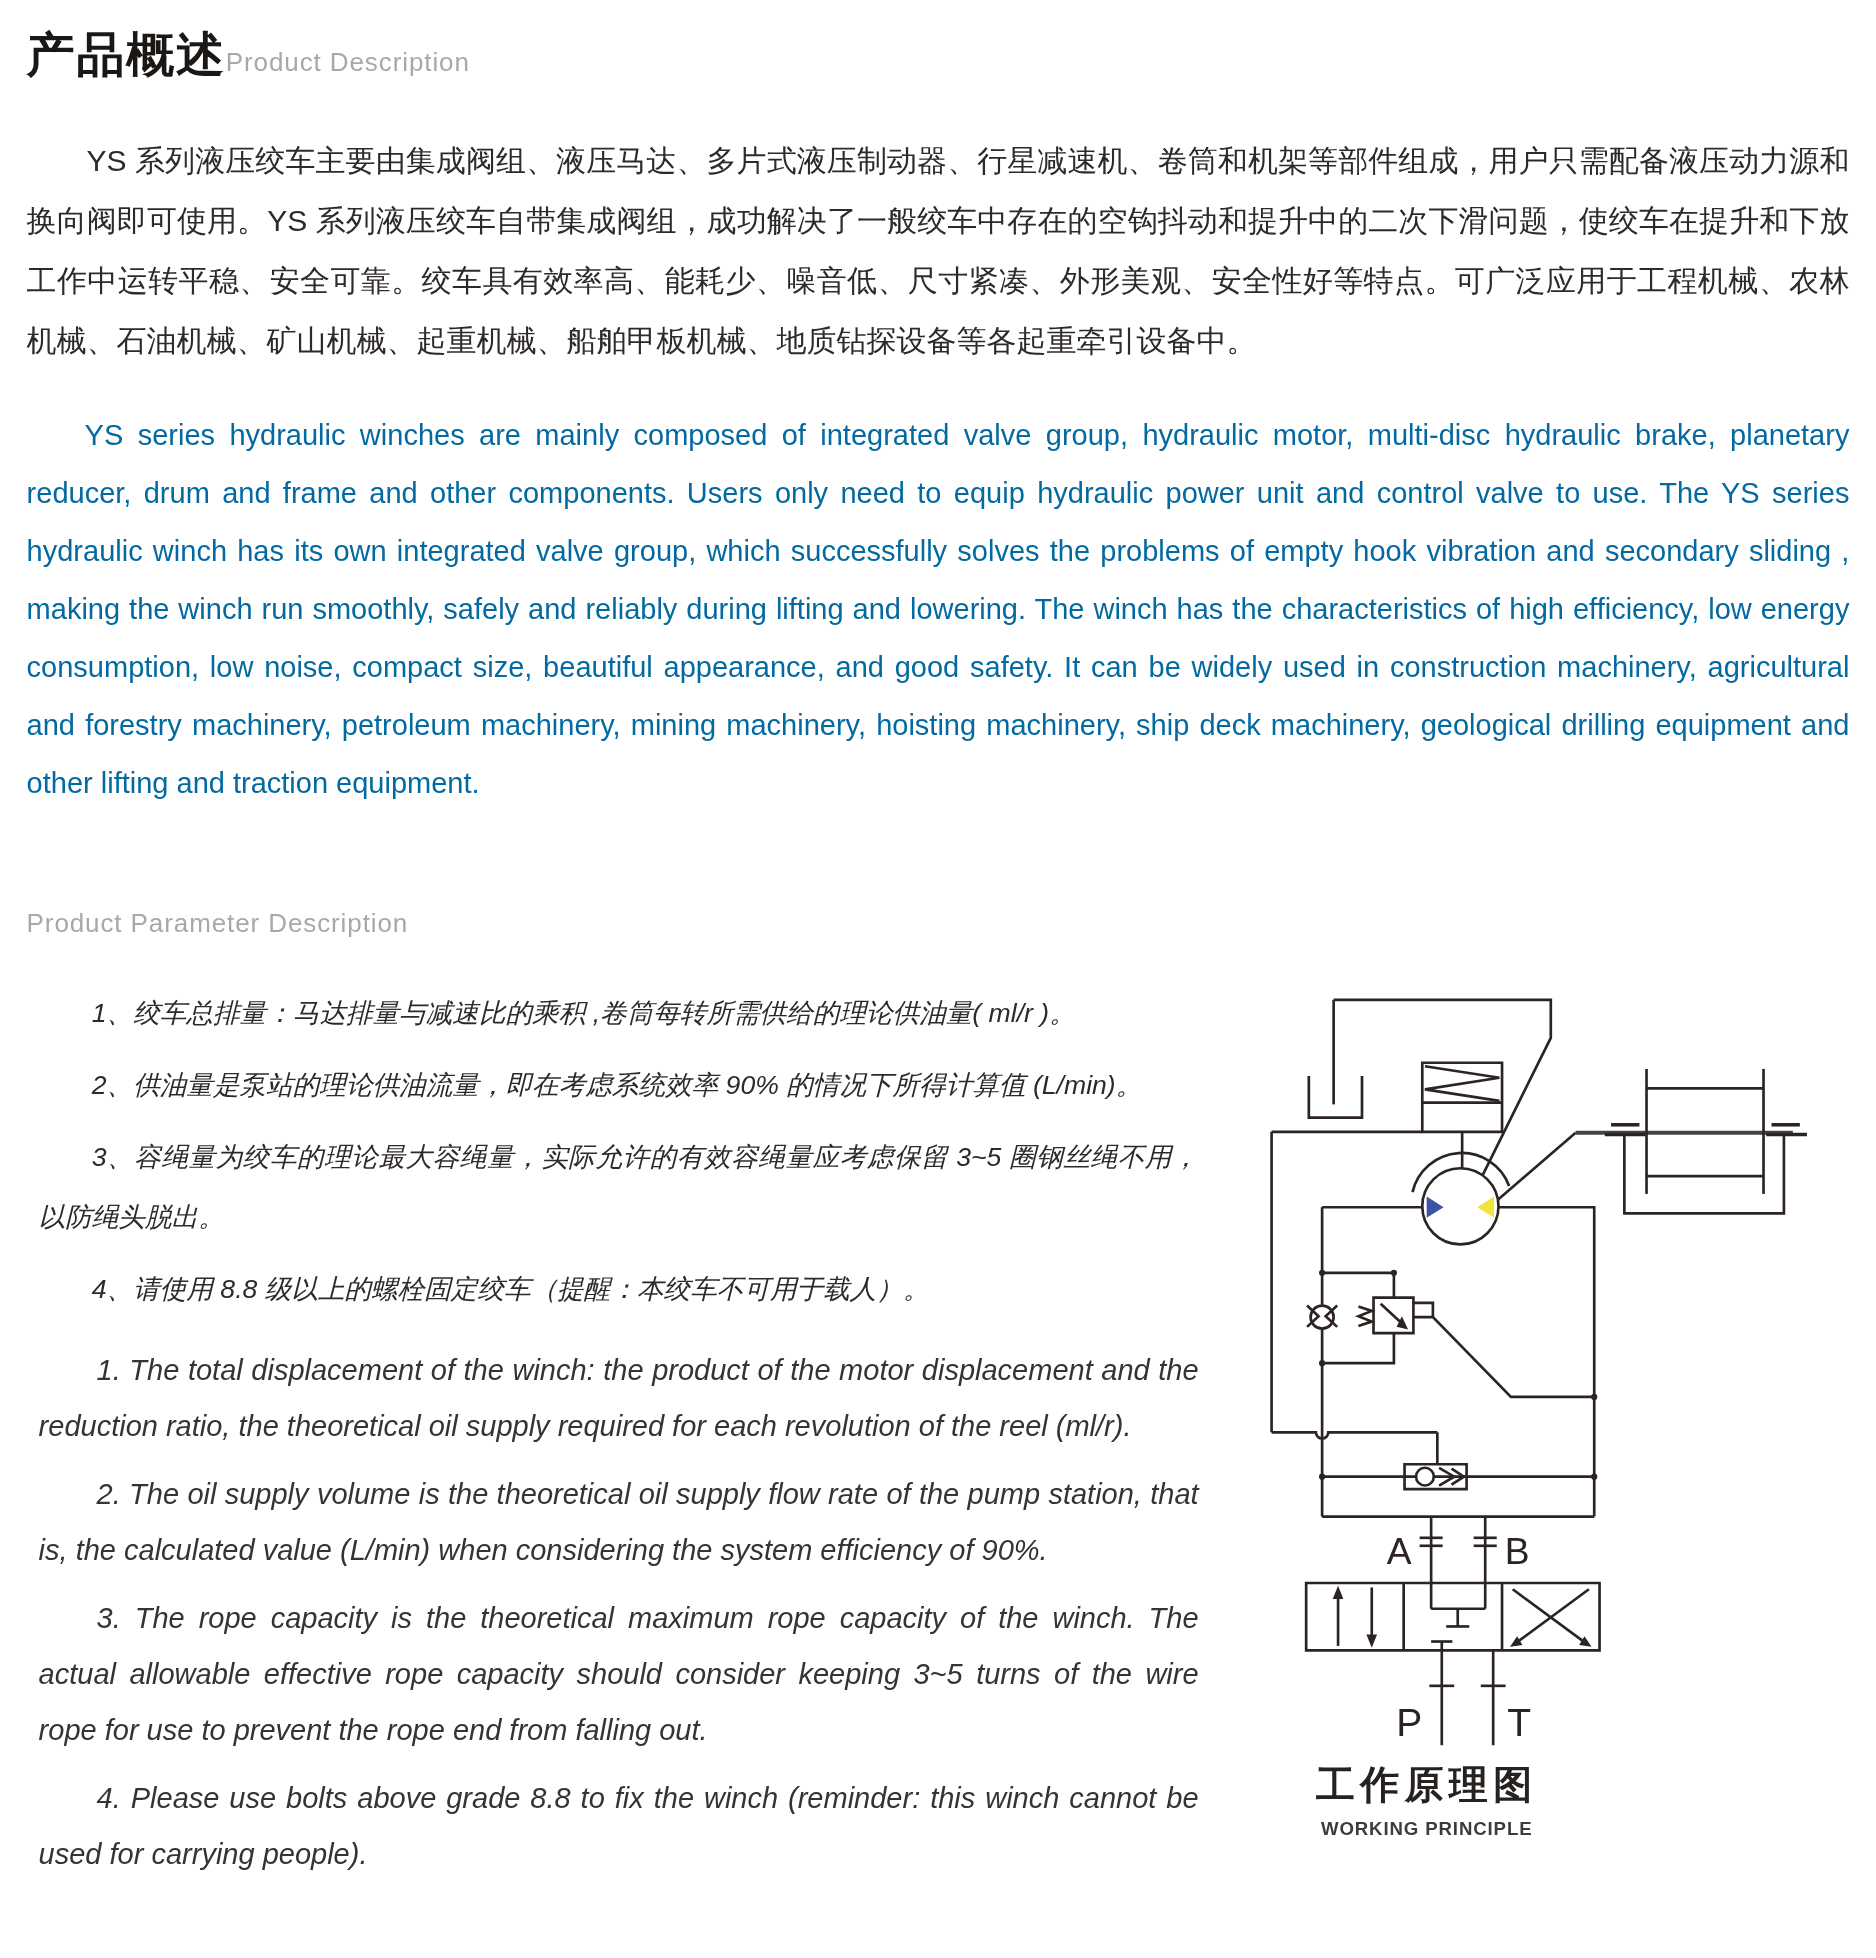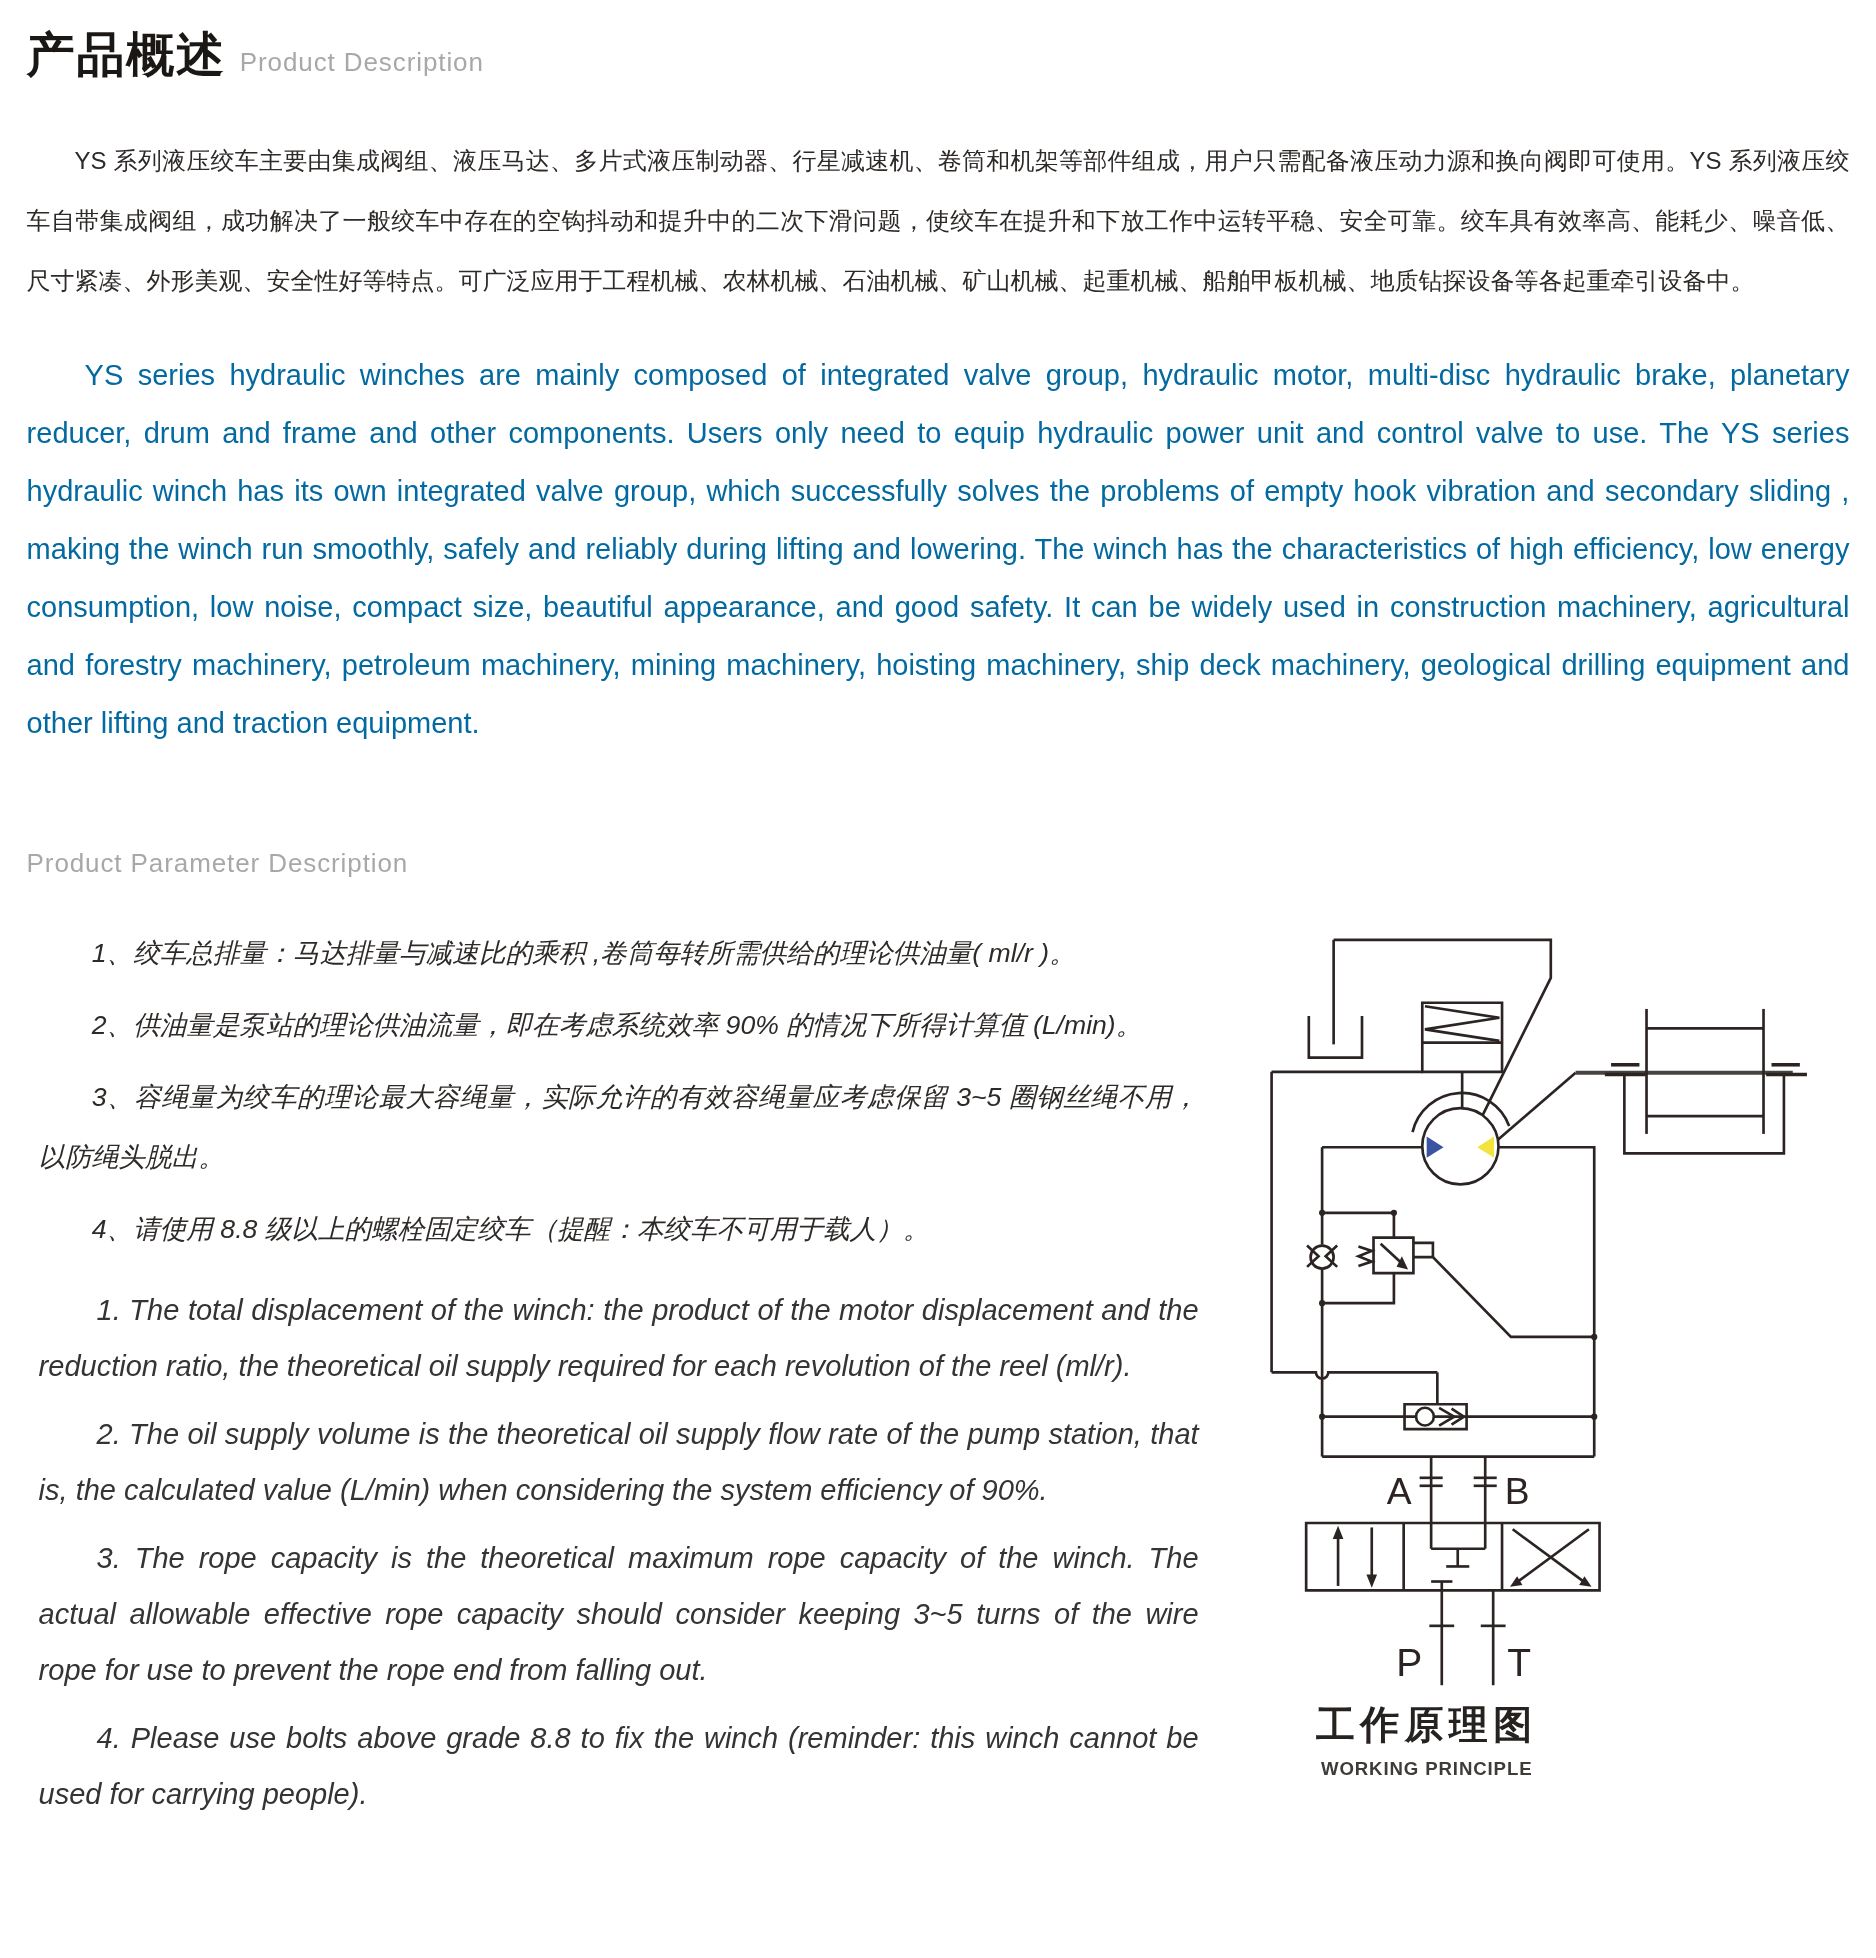--- a/index.html
+++ b/index.html
@@ -3,25 +3,25 @@
 <meta charset="utf-8">
 <style>
   html,body{margin:0;padding:0;background:#ffffff;}
   body{
     width:1876px;
     font-family:"Liberation Sans","DejaVu Sans",sans-serif;
     color:#2e2a28;
     -webkit-font-smoothing:antialiased;
   }
   .page{box-sizing:border-box;width:1876px;min-height:1959px;padding:23px 26.6px 26.6px 26.6px;}
-  .sec-header{display:flex;align-items:baseline;gap:14px;}
+  .sec-header{display:flex;align-items:baseline;}
   .h-zh{font-size:48px;font-weight:600;color:#1b1714;letter-spacing:1.8px;}
   .h-en{font-size:26px;color:#a8a8a8;letter-spacing:0.9px;text-align:right;}
   .para{margin:0;text-indent:2em;text-align:justify;}
-  .para.zh{margin-top:44px;font-size:24px;line-height:60px;color:#2e2a28;}
+  .para.zh{margin-top:44px;font-size:30px;line-height:60px;color:#2e2a28;}
   .para.en{margin-top:35px;font-size:29px;line-height:58px;color:#0369a1;}
   .sec2{margin-top:96px;}
   .param-body{position:relative;margin-top:44px;min-height:940px;}
   .notes{width:1184px;}
   .note{margin:12px;text-indent:2em;text-align:justify;font-style:italic;}
   .note.zh{font-size:26.6px;line-height:60px;color:#2e2a28;}
   .note.en{font-size:29px;line-height:56px;color:#343434;}
   .note.en.first{margin-top:23px;}
   .diagram{position:absolute;top:3.5px;right:19.5px;width:585px;height:896px;}
   .diagram text{font-family:"Liberation Sans","DejaVu Sans",sans-serif;}

